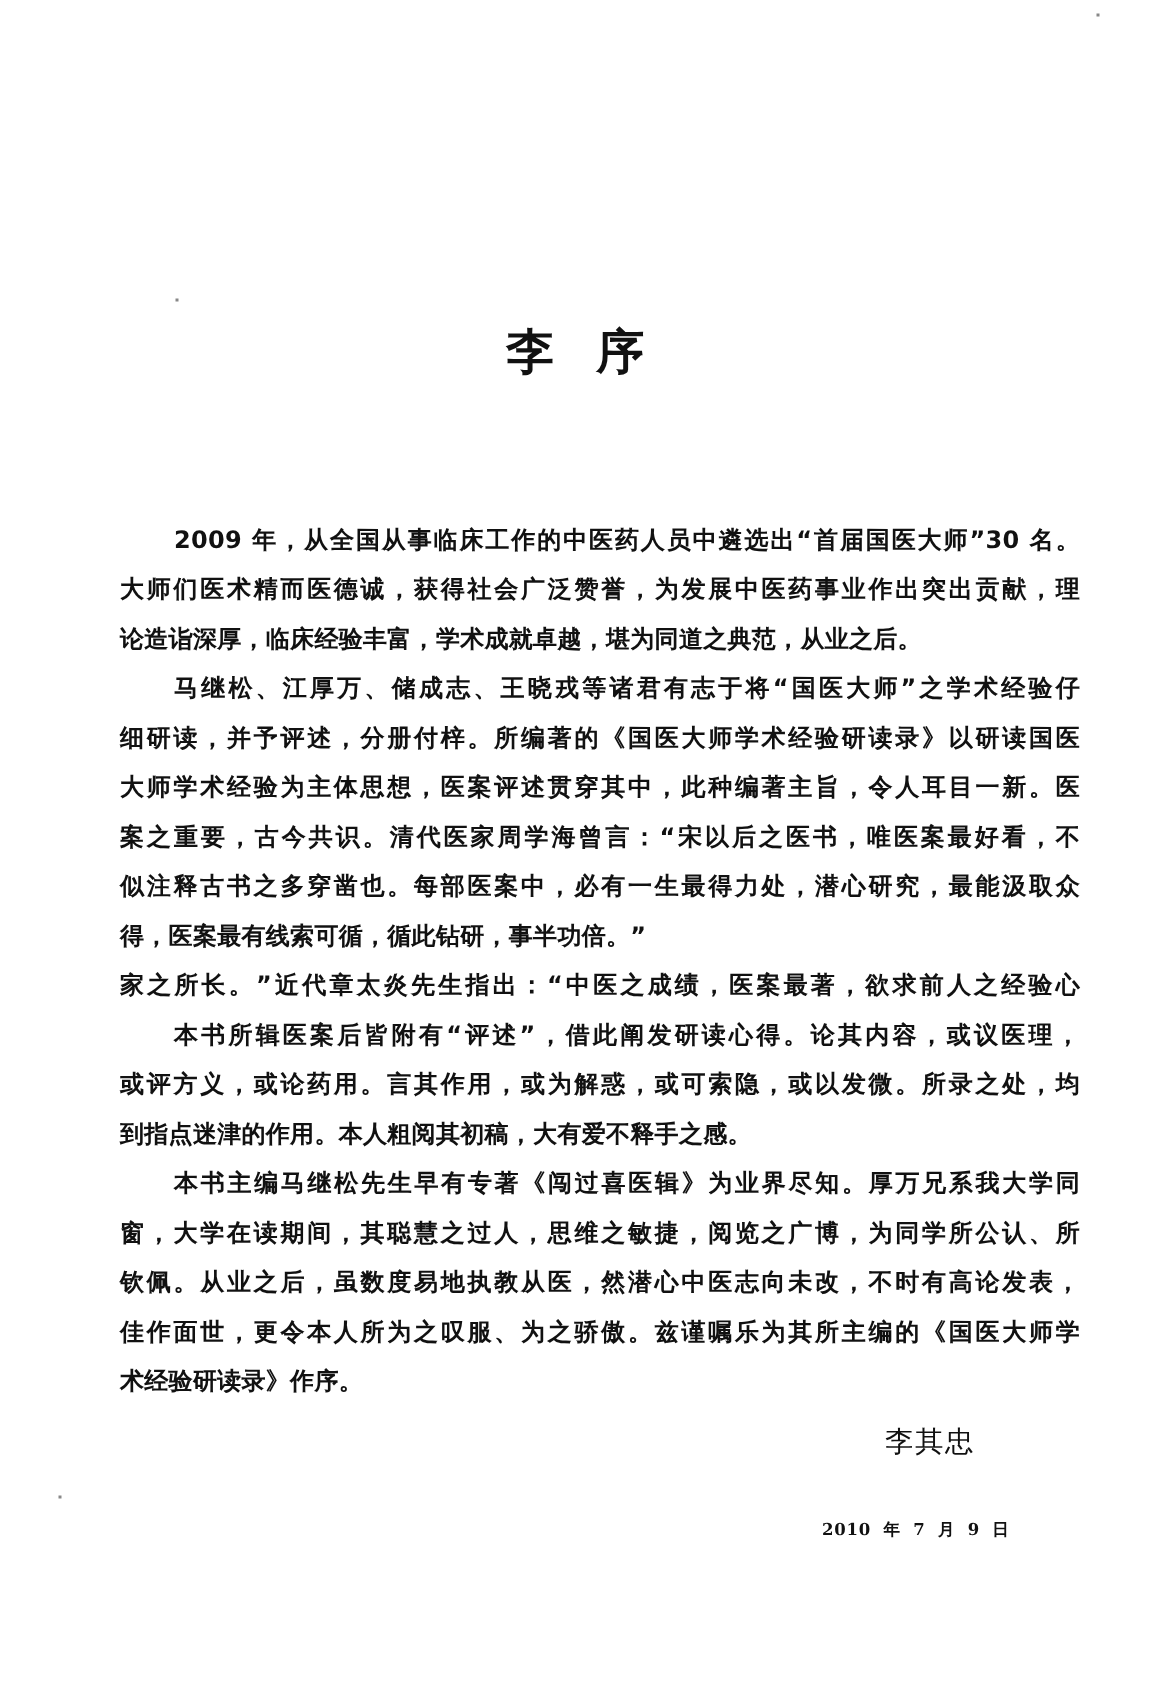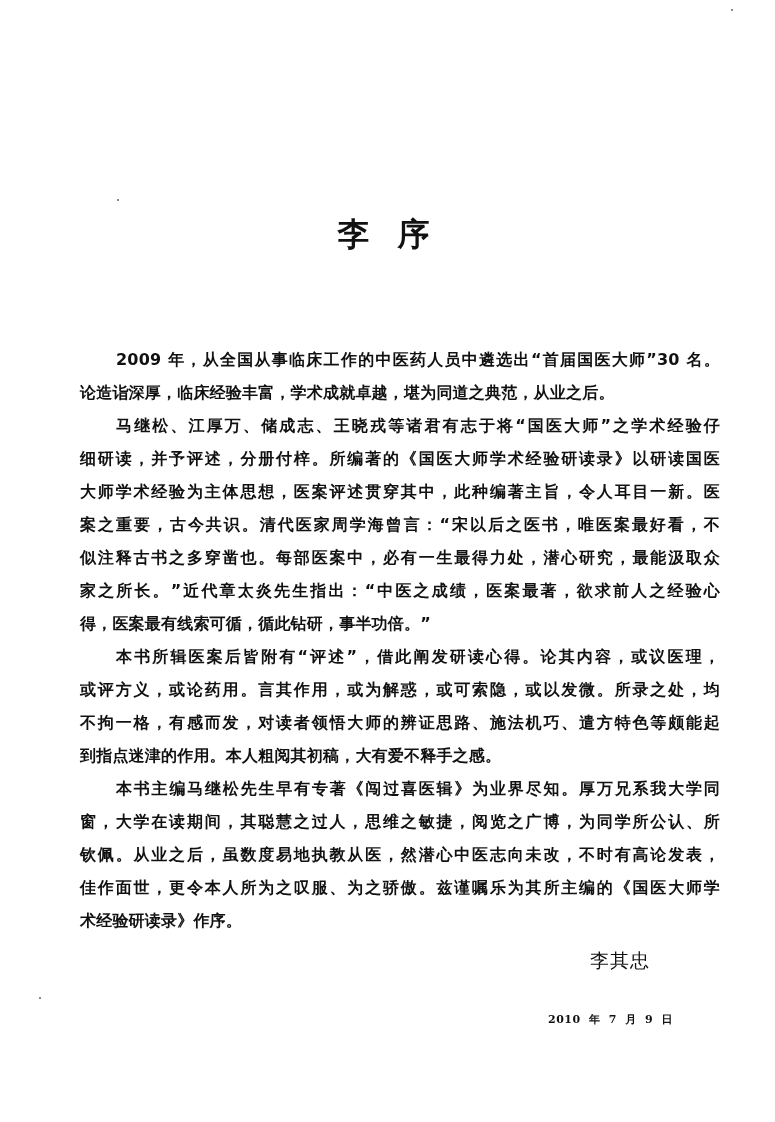--- a/index.html
+++ b/index.html
@@ -83,33 +83,33 @@
 
   <span class="speck" style="left:731px; top:9px;"></span>
   <span class="speck" style="left:117px; top:199px;"></span>
   <span class="speck" style="left:39px; top:997px;"></span>
 
   <div class="page-title">李序</div>
 
   <div class="body-text">
 
     <div class="line indent">2009 年，从全国从事临床工作的中医药人员中遴选出“首届国医大师”30 名。</div>
+    <div class="line">大师们医术精而医德诚，获得社会广泛赞誉，为发展中医药事业作出突出贡献，理</div>
     <div class="line last">论造诣深厚，临床经验丰富，学术成就卓越，堪为同道之典范，从业之后。</div>
 
     <div class="line indent">马继松、江厚万、储成志、王晓戎等诸君有志于将“国医大师”之学术经验仔</div>
     <div class="line">细研读，并予评述，分册付梓。所编著的《国医大师学术经验研读录》以研读国医</div>
     <div class="line">大师学术经验为主体思想，医案评述贯穿其中，此种编著主旨，令人耳目一新。医</div>
     <div class="line">案之重要，古今共识。清代医家周学海曾言：“宋以后之医书，唯医案最好看，不</div>
     <div class="line">似注释古书之多穿凿也。每部医案中，必有一生最得力处，潜心研究，最能汲取众</div>
+    <div class="line last">得，医案最有线索可循，循此钻研，事半功倍。”</div>
     <div class="line">家之所长。”近代章太炎先生指出：“中医之成绩，医案最著，欲求前人之经验心</div>
-    <div class="line last">得，医案最有线索可循，循此钻研，事半功倍。”</div>
 
     <div class="line indent">本书所辑医案后皆附有“评述”，借此阐发研读心得。论其内容，或议医理，</div>
     <div class="line">或评方义，或论药用。言其作用，或为解惑，或可索隐，或以发微。所录之处，均</div>
-    <div class="line">不拘一格，有感而发，对读者领悟大师的辨证思路、施法机巧、遣方特色等颇能起</div>
     <div class="line last">到指点迷津的作用。本人粗阅其初稿，大有爱不释手之感。</div>
 
     <div class="line indent">本书主编马继松先生早有专著《闯过喜医辑》为业界尽知。厚万兄系我大学同</div>
     <div class="line">窗，大学在读期间，其聪慧之过人，思维之敏捷，阅览之广博，为同学所公认、所</div>
     <div class="line">钦佩。从业之后，虽数度易地执教从医，然潜心中医志向未改，不时有高论发表，</div>
     <div class="line">佳作面世，更令本人所为之叹服、为之骄傲。兹谨嘱乐为其所主编的《国医大师学</div>
     <div class="line last">术经验研读录》作序。</div>
 
   </div>
 

